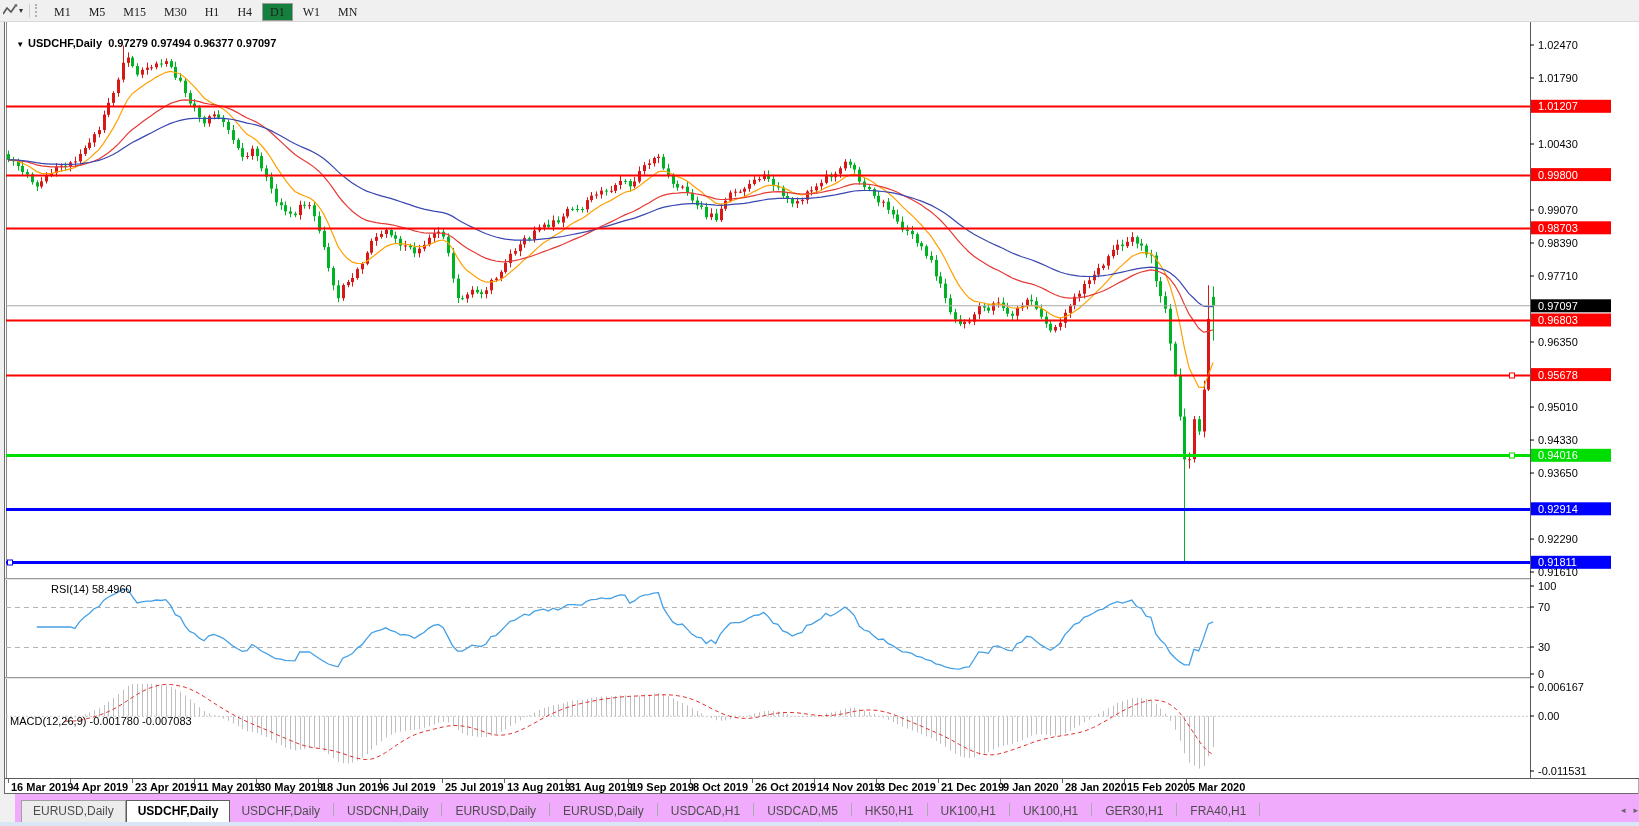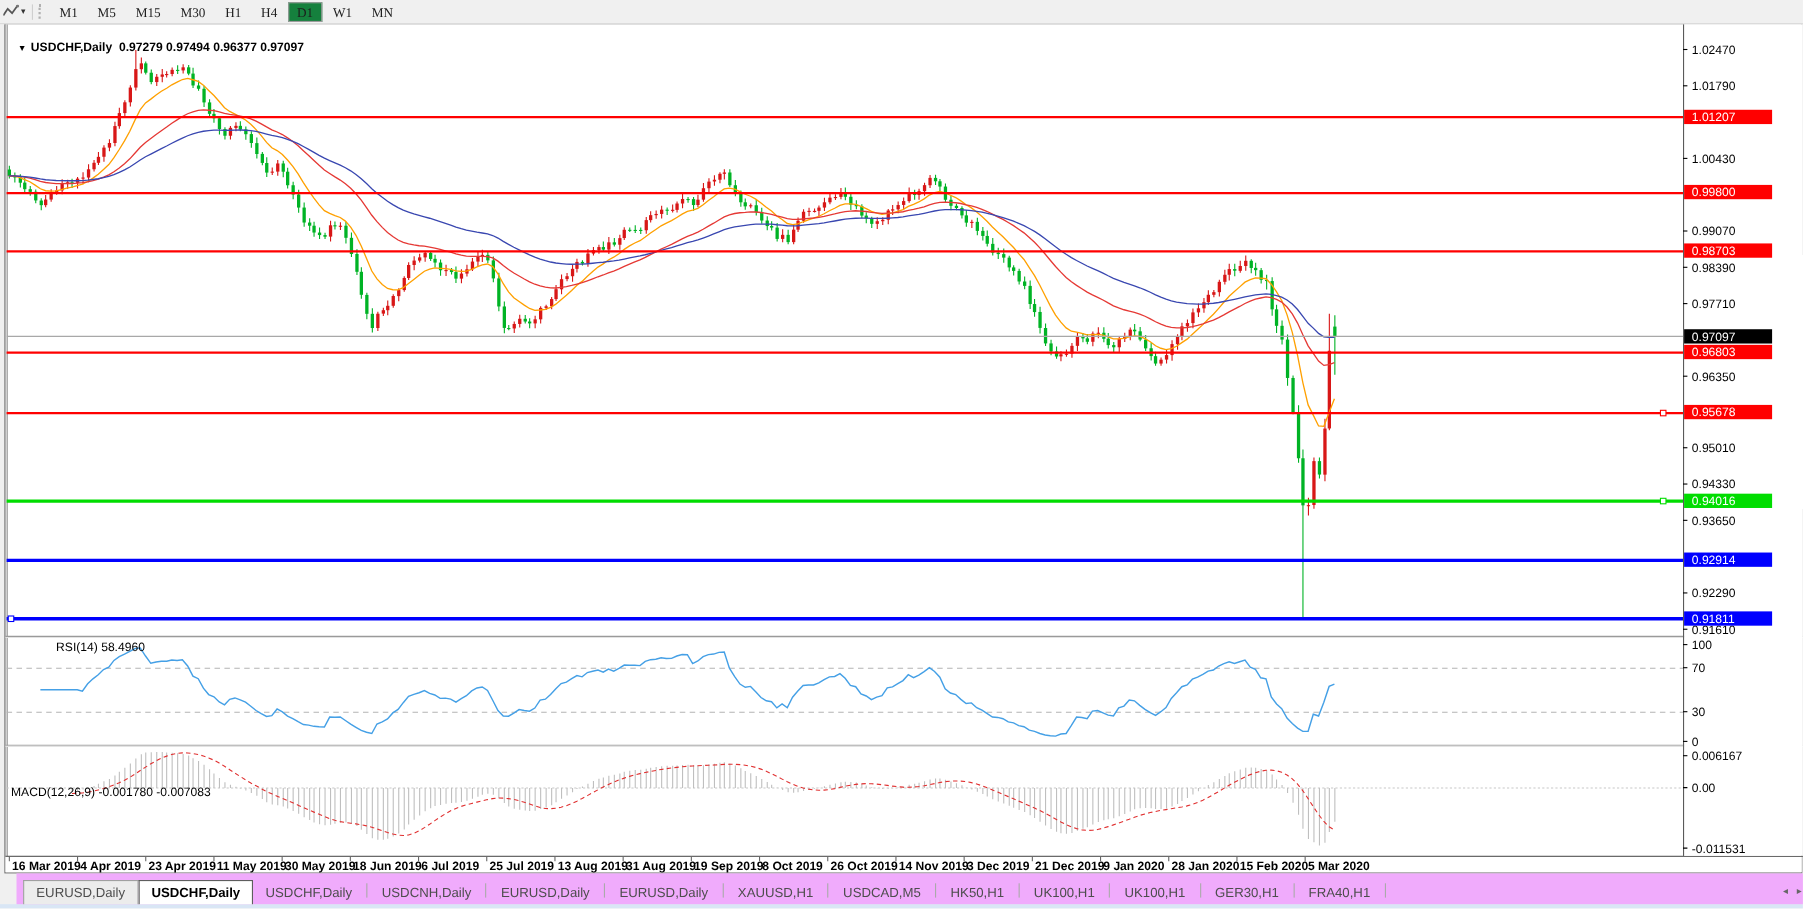--- a/index.html
+++ b/index.html
@@ -969,21 +969,21 @@
       <span class="tab boxed">EURUSD,Daily</span>
       <span class="tab active">USDCHF,Daily</span>
       <span class="tab">USDCHF,Daily</span>
       <span class="tab-sep"></span>
       <span class="tab">USDCNH,Daily</span>
       <span class="tab-sep"></span>
       <span class="tab">EURUSD,Daily</span>
       <span class="tab-sep"></span>
       <span class="tab">EURUSD,Daily</span>
       <span class="tab-sep"></span>
-      <span class="tab">XAUUSD,H1</span>
+      <span class="tab">USDCAD,H1</span>
       <span class="tab-sep"></span>
       <span class="tab">USDCAD,M5</span>
       <span class="tab-sep"></span>
       <span class="tab">HK50,H1</span>
       <span class="tab-sep"></span>
       <span class="tab">UK100,H1</span>
       <span class="tab-sep"></span>
       <span class="tab">UK100,H1</span>
       <span class="tab-sep"></span>
       <span class="tab">GER30,H1</span>

